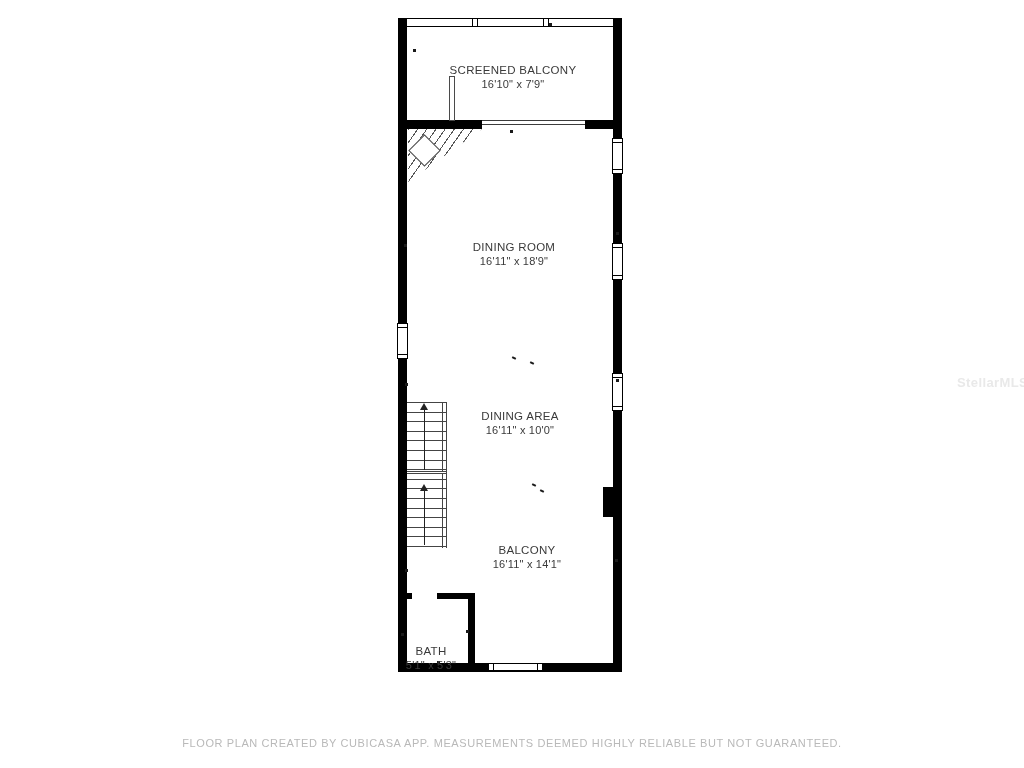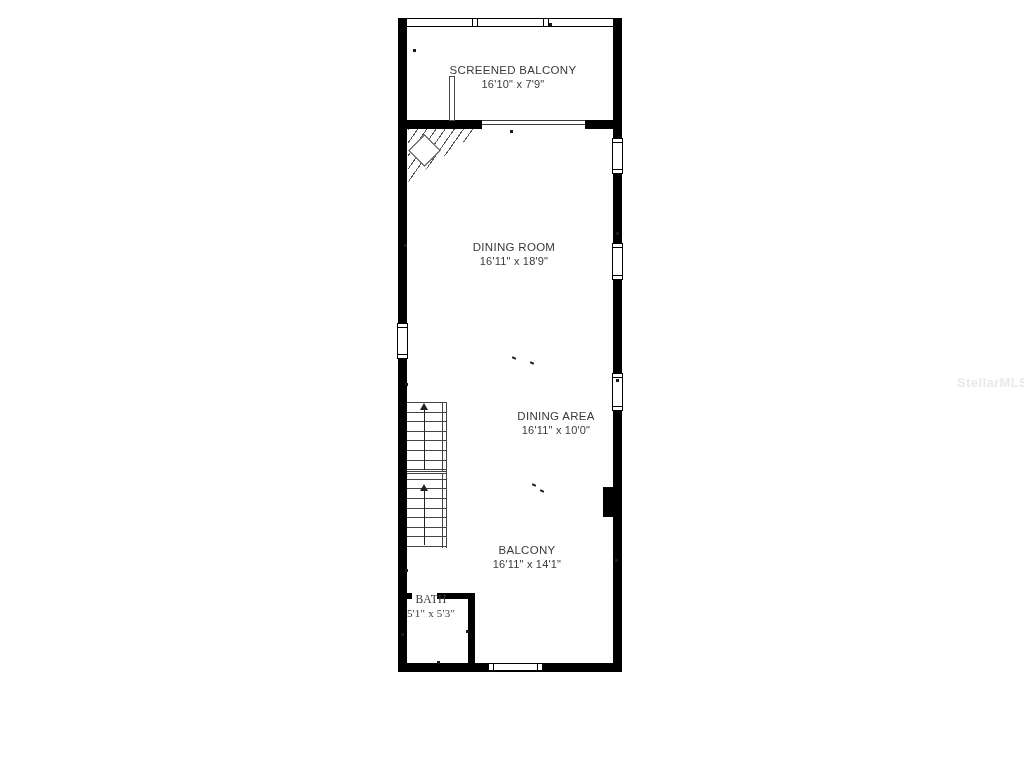--- a/index.html
+++ b/index.html
@@ -118,29 +118,29 @@
   <div class="stair-head" style="left:420px;top:484px;"></div>
 
   <div class="room-label" style="left:513px;top:63px;">
     <div class="rname">SCREENED BALCONY</div>
     <div class="rdims">16'10" x 7'9"</div>
   </div>
   <div class="room-label" style="left:514px;top:240px;">
     <div class="rname">DINING ROOM</div>
     <div class="rdims">16'11" x 18'9"</div>
   </div>
-  <div class="room-label" style="left:520px;top:409px;margin-left:36px;">
+  <div class="room-label" style="left:520px;top:409px;">
     <div class="rname">DINING AREA</div>
     <div class="rdims">16'11" x 10'0"</div>
   </div>
   <div class="room-label" style="left:527px;top:543px;">
     <div class="rname">BALCONY</div>
     <div class="rdims">16'11" x 14'1"</div>
   </div>
-  <div class="room-label" style="left:431px;top:592px;font-family:Liberation Serif, serif;">
+  <div class="room-label" style="left:431px;top:644px;">
     <div class="rname">BATH</div>
     <div class="rdims">5'1" x 5'3"</div>
   </div>
 
   <div class="tick" style="left:413px;top:49px;"></div>
   <div class="tick" style="left:549px;top:23px;"></div>
   <div class="tick" style="left:510px;top:130px;"></div>
   <div class="tick" style="left:404px;top:244px;"></div>
   <div class="tick" style="left:616px;top:232px;"></div>
   <div class="tick" style="left:405px;top:383px;"></div>
@@ -149,13 +149,14 @@
   <div class="tick r" style="left:530px;top:362px;"></div>
   <div class="tick r" style="left:532px;top:484px;"></div>
   <div class="tick r" style="left:540px;top:490px;"></div>
   <div class="tick" style="left:405px;top:569px;"></div>
   <div class="tick" style="left:615px;top:559px;"></div>
   <div class="tick" style="left:401px;top:633px;"></div>
   <div class="tick" style="left:466px;top:630px;"></div>
   <div class="tick" style="left:437px;top:661px;"></div>
 
   <div class="watermark">StellarMLS</div>
+  <div class="footer">FLOOR PLAN CREATED BY CUBICASA APP. MEASUREMENTS DEEMED HIGHLY RELIABLE BUT NOT GUARANTEED.</div>
 </div>
 
 </body></html>

